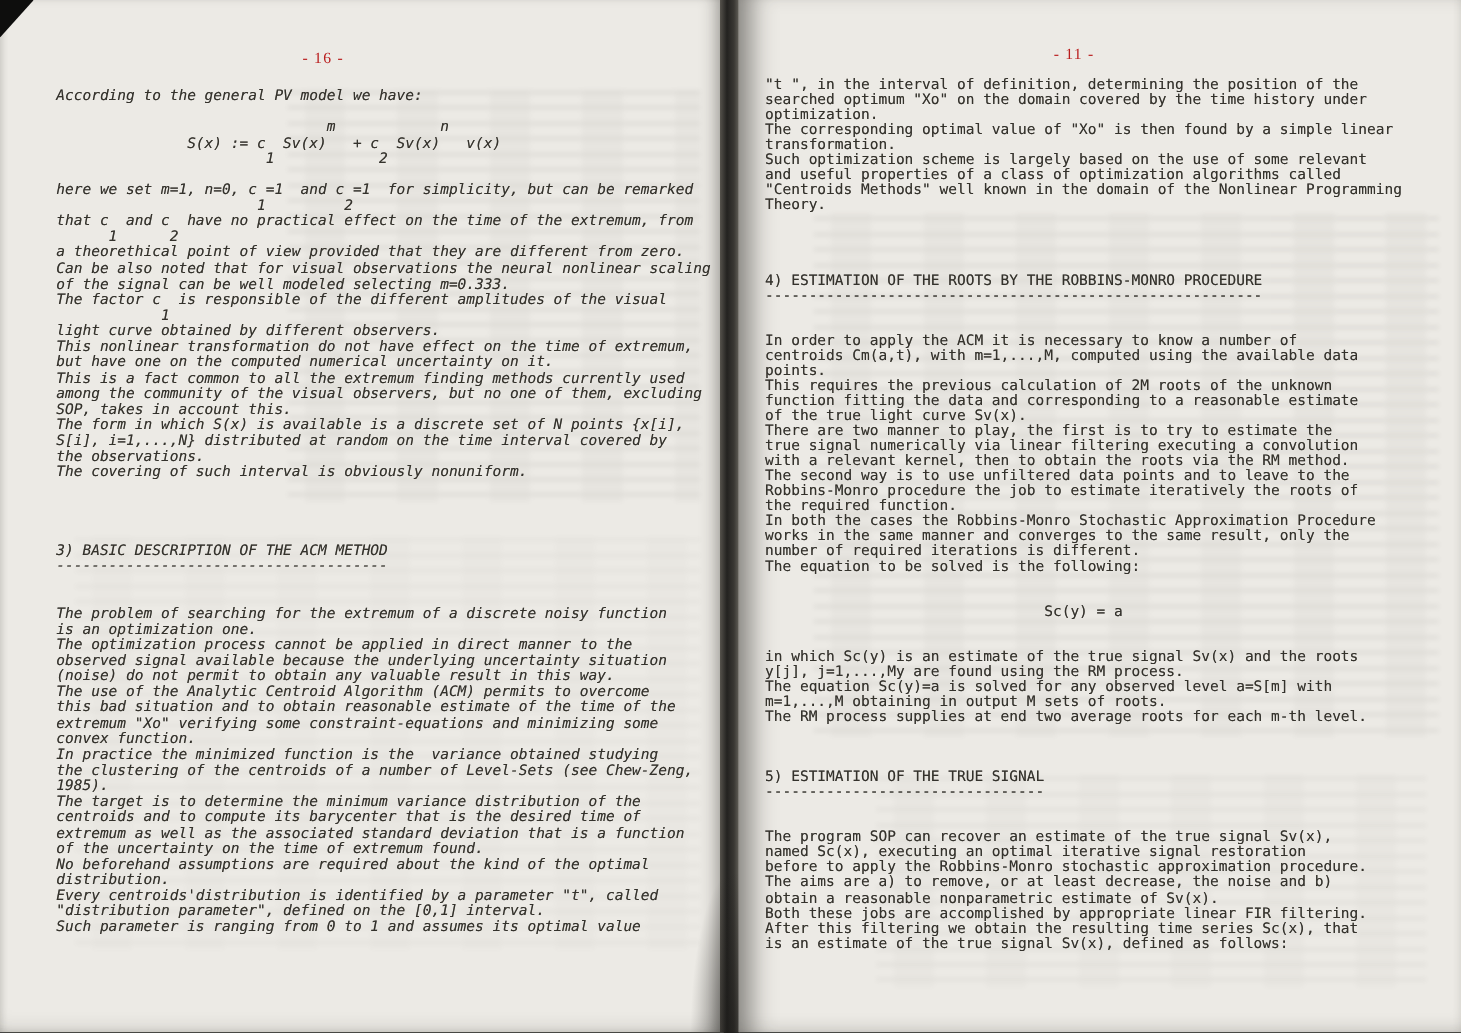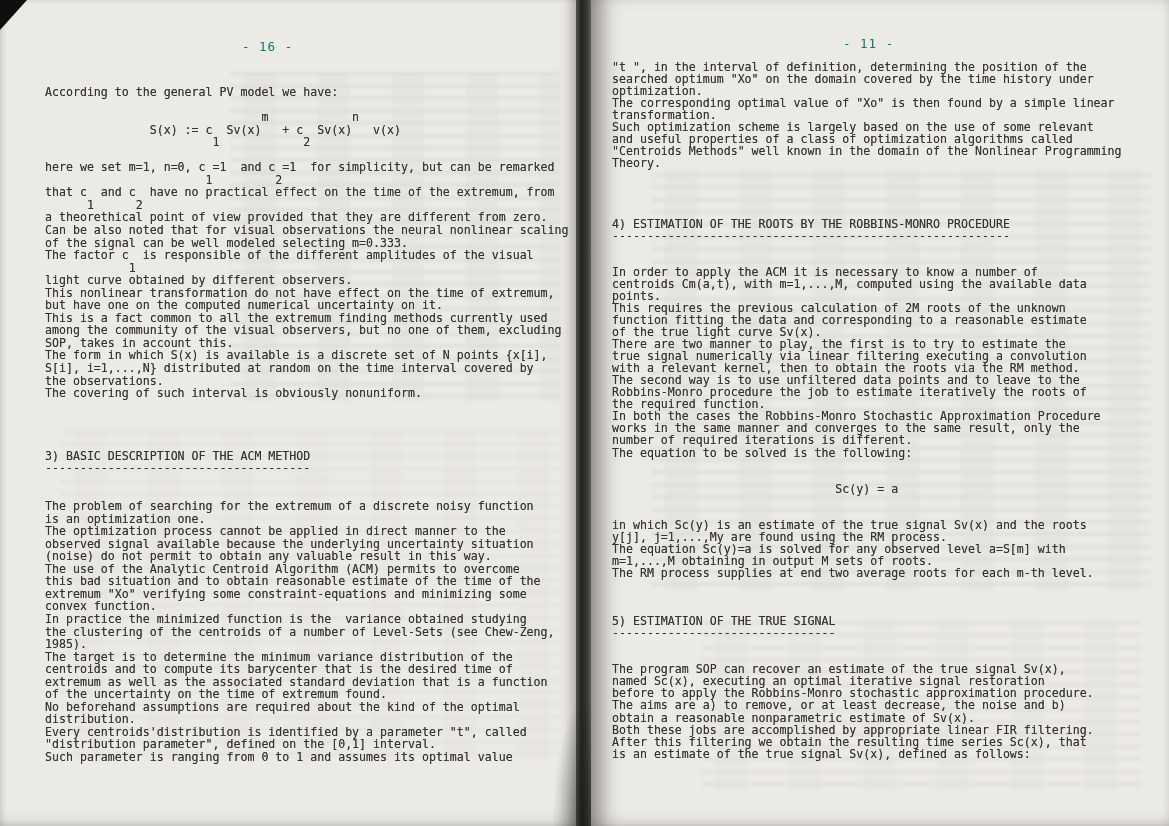--- a/index.html
+++ b/index.html
@@ -37,33 +37,34 @@
     background:radial-gradient(ellipse at 50% 100%,rgba(25,24,22,.55) 0%,rgba(25,24,22,0) 70%);
   }
   .corner-fold{
     position:absolute;left:0;top:0;width:27px;height:30px;
     background:#0e0e0d;
     clip-path:polygon(0 0,100% 0,0 100%);
   }
 
   .pagenum{
     position:absolute;
-    font-size:12.5px;letter-spacing:1px;color:#0f766e;
+    font-size:12.5px;letter-spacing:1px;color:#b91c1c;
     white-space:pre;
+    font-family:Liberation Serif, serif;
   }
   .pagenum-left{left:242px;top:39px;}
   .pagenum-right{left:252px;top:36px;}
 
   .pagetext{
     position:absolute;
     font-size:11.6px;color:#34322c;
     white-space:pre;
     text-shadow:0 0 .4px rgba(52,50,44,.55);
   }
-  .page-left .pagetext{left:45px;top:86px;line-height:12.55px;}
+  .page-left .pagetext{left:45px;top:70px;line-height:12.55px;font-style:italic;}
   .page-right .pagetext{left:21px;top:61px;line-height:12.05px;}
 
   
   .bleed{
     position:absolute;
     background:
       repeating-linear-gradient(0deg,rgba(0,0,0,0) 0 4px,rgba(86,83,77,.55) 4px 8px,rgba(0,0,0,0) 8px 12.4px),
       repeating-linear-gradient(90deg,rgba(0,0,0,0) 0 14px,rgba(86,83,77,.30) 14px 46px,rgba(0,0,0,0) 46px 74px);
     filter:blur(1.6px);
     opacity:.11;

